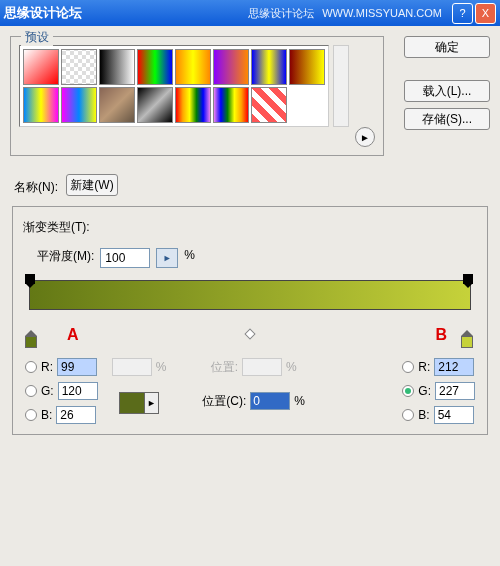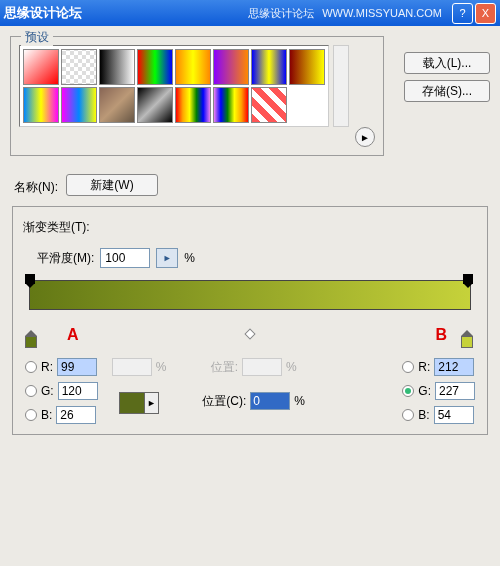--- a/index.html
+++ b/index.html
@@ -15,21 +15,21 @@
 .preset-label{position:absolute;top:-8px;left:10px;background:#eceae5;padding:0 4px;color:#2f5a8e}
 .swatches{display:flex;flex-wrap:wrap;width:310px;border:1px inset #ccc;background:#fff;padding:2px}
 .sw{width:36px;height:36px;margin:1px;border:1px solid #888}
 .sidebtns{display:flex;flex-direction:column;gap:6px;align-items:stretch;width:86px}
 .btn{height:22px;border:1px solid #888;background:#f4f4f4;border-radius:3px;display:flex;align-items:center;justify-content:center;cursor:default}
 .arrow-circle{width:20px;height:20px;border:1px solid #888;border-radius:50%;background:#f4f4f4;display:flex;align-items:center;justify-content:center;margin-left:auto;font-size:10px}
 .name-row{display:flex;align-items:flex-end;gap:8px;margin:18px 4px 10px}
 .name-row .lbl{white-space:nowrap}
 .name-row input[type=text]{flex:1;height:20px;border:1px solid #7a98b5;padding:0 4px;background:#fff}
 .grad-group{border:1px solid #9c9c9c;padding:12px 10px 10px;margin:0 2px;position:relative}
-.grad-row{display:flex;align-items:center;gap:6px;margin-bottom:12px}
+.grad-row{display:flex;align-items:flex-start;gap:6px;margin-bottom:12px}
 .grad-row .lbl{width:auto;text-align:right}
 select.gtype{width:70px;height:22px;border:1px solid #7a98b5;background:#fff}
 .smooth-in{width:50px;height:20px;border:1px solid #7a98b5;padding:0 4px;text-align:left;background:#fff}
 .smooth-btn{width:22px;height:20px;border:1px solid #7a98b5;background:#dbe5f1;display:flex;align-items:center;justify-content:center;color:#2f5a8e;font-size:9px}
 .ramp-area{position:relative;height:60px;margin:6px 0 18px}
 .op-stop{position:absolute;top:-6px;width:12px;height:14px}
 .op-stop .d{width:10px;height:10px;background:#000;border:1px solid #000}
 .op-stop .t{width:0;height:0;border-left:5px solid transparent;border-right:5px solid transparent;border-top:5px solid #000;margin-top:-1px}
 .ramp{height:30px;border:1px solid #444;margin:10px 6px 0;background:linear-gradient(90deg,#637815,#c6d23a)}
 .col-stop{position:absolute;bottom:-8px;width:14px}
@@ -86,29 +86,30 @@
             <div class="sw" style="background: linear-gradient(135deg, rgb(0, 0, 0), rgb(187, 187, 187), rgb(0, 0, 0));"></div>
             <div class="sw" style="background: linear-gradient(90deg, red, orange, yellow, green, blue, violet);"></div>
             <div class="sw" style="background: linear-gradient(90deg, violet, blue, green, yellow, orange, red);"></div>
             <div class="sw" style="background: repeating-linear-gradient(45deg, rgb(255, 85, 85) 0px, rgb(255, 85, 85) 6px, rgb(255, 255, 255) 6px, rgb(255, 255, 255) 12px);"></div>
           </div>
         <div class="scroll-track"></div>
       </div>
       <div class="arrow-circle">►</div>
     </div>
     <div class="sidebtns">
+      <div class="btn">确定</div>
       <div style="height:10px"></div>
       <div class="btn">载入(L)...</div>
       <div class="btn">存储(S)...</div>
     </div>
   </div>
 
   <div class="name-row">
     <span class="lbl">名称(N):</span>
-    <div class="btn" style="width:92px">新建(W)</div>
+    <div class="btn" style="width:52px">新建(W)</div>
   </div>
 
   <div class="grad-group">
     <div class="grad-row">
       <span class="lbl">渐变类型(T):</span>
     </div>
     <div class="grad-row" style="margin-left:14px">
       <span class="lbl">平滑度(M):</span>
       <input class="smooth-in" value="100" style="">
       <div class="smooth-btn">►</div>

